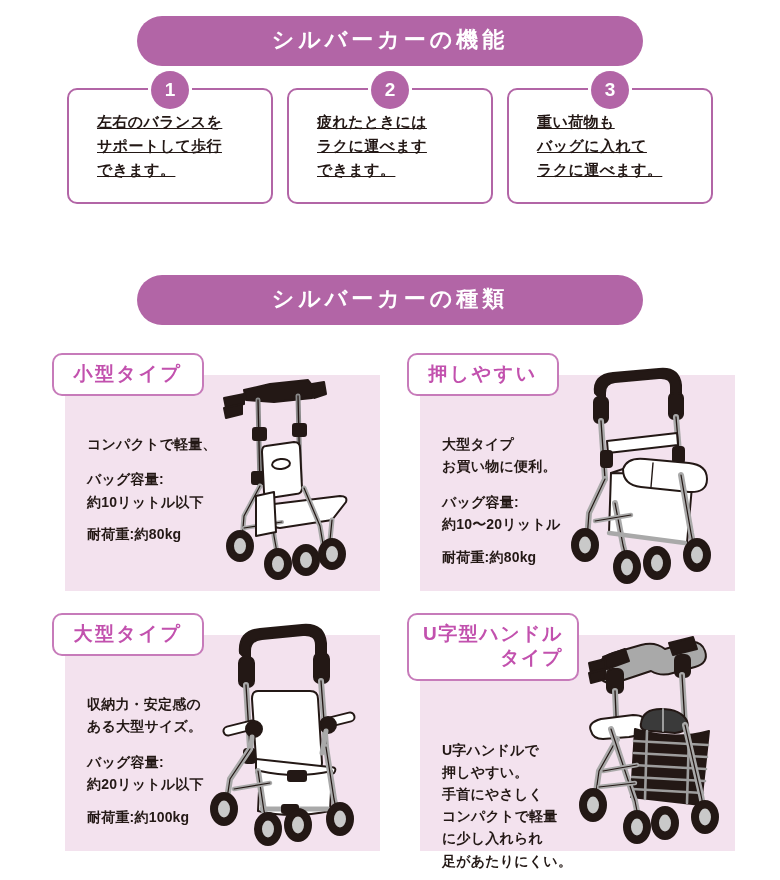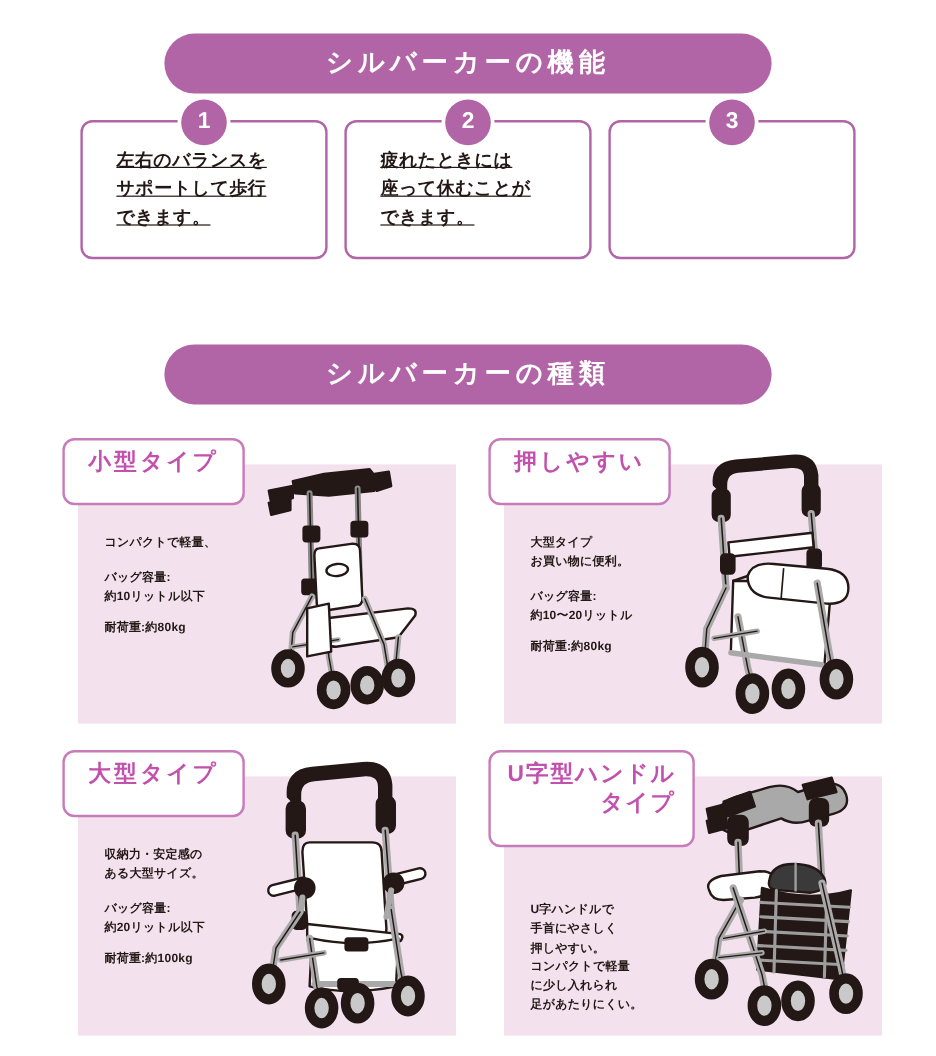--- a/index.html
+++ b/index.html
@@ -119,30 +119,30 @@
     left: 7px;
     top: 0;
     background: #ffffff;
     border: 2px solid #c77bba;
     border-radius: 10px;
     color: #c251ae;
     font-size: 19px;
     font-weight: bold;
     letter-spacing: 2.5px;
     text-align: center;
-    padding: 7px 14px 21px 14px;
+    padding: 7px 14px 8px 14px;
     line-height: 1.28;
     z-index: 4;
     min-width: 152px;
   }
   .type-desc {
     position: absolute;
     left: 42px;
     z-index: 3;
-    font-size: 10px;
+    font-size: 14px;
     font-weight: bold;
     color: #231815;
     line-height: 1.6;
     letter-spacing: 0.2px;
   }
   .type-desc .blurb { margin-bottom: 13px; }
   .type-desc .blurb span,
   .type-desc .cap span,
   .type-desc .load { display: block; }
   .type-desc .cap { margin-bottom: 10px; }
@@ -158,46 +158,51 @@
   
   .card-small   .type-desc { top: 80px; }
   .card-medium  .type-desc { top: 80px; }
   .card-large   .type-desc { top: 80px; }
   .card-ushape  .type-desc { top: 86px; line-height: 1.58; margin-top: 40px; }
   .card-ushape .type-label { letter-spacing: 1.5px; }
 </style>
 </head>
 <body>
 
-<div class="pill-wrap" style="margin-top:28px;">
+<div class="pill-wrap" style="margin-top:16px;">
   <div class="pill">シルバーカーの機能</div>
 </div>
 
 <div class="features">
 
   <div class="feature-card">
     <div class="feature-badge">1</div>
     <div class="feature-text">
       <span>左右のバランスを</span>
       <span>サポートして歩行</span>
       <span>できます。</span>
     </div>
   </div>
 
   <div class="feature-card">
     <div class="feature-badge">2</div>
     <div class="feature-text">
       <span>疲れたときには</span>
-      <span>座って休むことが</span>
+      <span>ラクに運べます</span>
       <span>できます。</span>
     </div>
   </div>
 
   <div class="feature-card">
     <div class="feature-badge">3</div>
+    <div class="feature-text">
+      <span>重い荷物も</span>
+      <span>バッグに入れて</span>
+      <span>ラクに運べます。</span>
+    </div>
   </div>
 
 </div>
 
 <div class="pill-wrap" style="margin-top:71px;">
   <div class="pill">シルバーカーの種類</div>
 </div>
 
 <div class="types">
 
@@ -395,22 +400,22 @@
 
   <div class="type-card card-ushape">
     <div class="type-body"></div>
     <div class="type-label">
       <span style="display:block;">U字型ハンドル</span>
       <span style="display:block;text-align:right;">タイプ</span>
     </div>
     <div class="type-desc">
       <div class="blurb">
         <span>U字ハンドルで</span>
+        <span>押しやすい。</span>
         <span>手首にやさしく</span>
-        <span>押しやすい。</span>
         <span>コンパクトで軽量</span>
         <span>に少し入れられ</span>
         <span>足があたりにくい。</span>
       </div>
     </div>
     <div class="type-art" style="right:8px; bottom:0px;">
       <svg width="150" height="228" viewBox="0 0 150 228">
         <g fill="none" stroke="#231815" stroke-width="2" stroke-linejoin="round" stroke-linecap="round">
 
           <path d="M22 56 Q18 40 36 34 L64 26 Q78 22 88 30 L108 24 Q124 20 128 32 Q132 44 118 48 L96 54 Q84 58 74 52 L44 62 Q26 68 22 56 Z" fill="#a9a9a9" stroke="#231815"></path>

